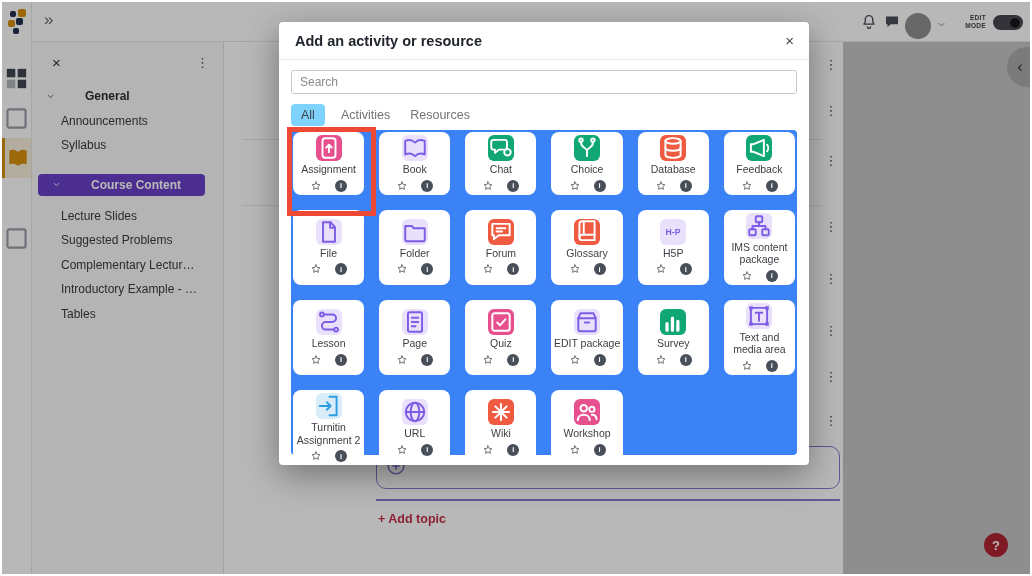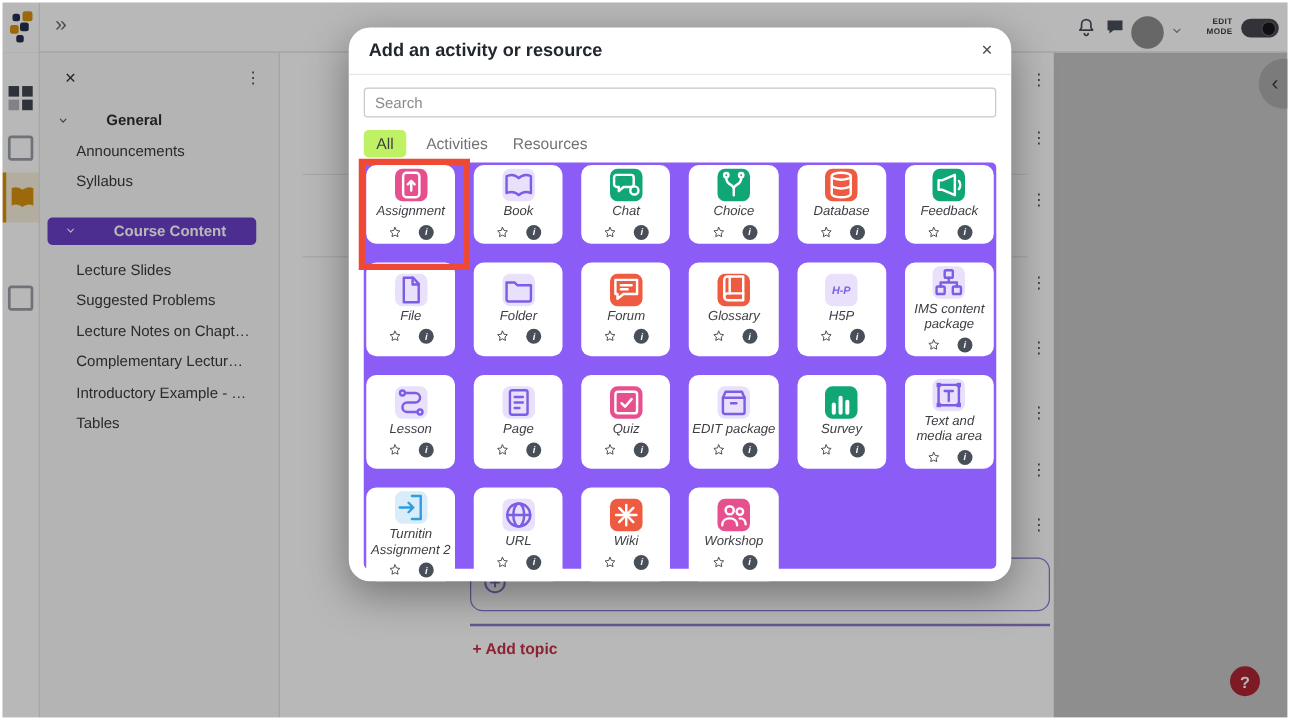--- a/index.html
+++ b/index.html
@@ -48,34 +48,34 @@
   .purple-line{position:absolute;left:152px;top:457px;width:464px;height:1.5px;background:#8d77cf;}
   .add-topic{position:absolute;left:154px;top:470px;font-size:12.5px;color:#c33049;font-weight:bold;cursor:pointer;}
   .rd-toggle{position:absolute;left:783px;top:5px;width:40px;height:40px;border-radius:50%;background:#ababab;display:flex;align-items:center;justify-content:center;}
   .rd-toggle span{font-size:17px;color:#3a3a40;margin-right:14px;}
 
   .help-btn{position:absolute;left:982px;top:531px;width:24px;height:24px;border-radius:50%;background:#ae2433;color:#fff;
     display:flex;align-items:center;justify-content:center;font-size:13px;font-weight:bold;z-index:6;cursor:pointer;}
 
   
   .scrim{position:absolute;left:0;top:0;width:100%;height:100%;background:rgba(0,0,0,.28);z-index:50;}
-  .modal{position:absolute;left:277px;top:20px;width:530px;height:443px;background:#fff;border-radius:17px;z-index:60;
+  .modal{position:absolute;left:277px;top:20px;width:530px;height:443px;background:#fff;border-radius:4px;z-index:60;
     box-shadow:0 10px 34px rgba(0,0,0,.38);}
   .modal-head{height:38px;display:flex;align-items:center;padding:0 16px;border-bottom:1px solid #e7e7e7;}
   .modal-title{font-size:14.5px;font-weight:bold;color:#22262e;}
   .modal-close{position:absolute;right:15px;top:10px;font-size:15px;color:#4a4a4a;cursor:pointer;}
   .modal-body{padding:10px 12px;}
   .search-input{display:block;width:100%;height:24px;border:1px solid #c8c8c8;border-radius:3px;padding:0 8px;font-size:12px;color:#333;
     font-family:"Liberation Sans",sans-serif;outline:none;}
   .search-input::placeholder{color:#8a8a8a;}
   .tabs{display:flex;align-items:center;margin-top:8px;height:26px;}
   .tab{font-size:12.5px;padding:4px 10px;color:#737373;cursor:pointer;}
-  .tab.active{background:#bef264;color:#3f3f44;border-radius:4px;margin-right:6px;}
-  .tile-grid{margin-top:2px;height:325px;background:#8b5cf6;border-radius:4px;padding:2px;
-    display:grid;grid-template-columns:repeat(6,1fr);grid-template-rows:repeat(4,1fr);gap:15px;font-style:italic;}
+  .tab.active{background:#7dd3fc;color:#3f3f44;border-radius:4px;margin-right:6px;}
+  .tile-grid{margin-top:2px;height:325px;background:#3b82f6;border-radius:4px;padding:2px;
+    display:grid;grid-template-columns:repeat(6,1fr);grid-template-rows:repeat(4,1fr);gap:15px;}
   .tile{background:#fff;border-radius:8px;display:flex;flex-direction:column;align-items:center;justify-content:center;gap:2px;
     padding:3px 2px;cursor:pointer;}
   .tile-icon{width:26px;height:26px;border-radius:6px;display:flex;align-items:center;justify-content:center;flex:0 0 auto;}
   .tile-icon svg{width:16px;height:16px;}
   .tile-label{font-size:10.5px;color:#3d3d44;text-align:center;line-height:1.2;max-width:70px;}
   .tile-foot{display:flex;align-items:center;gap:13px;margin-top:2px;}
   .t-star{width:12px;height:12px;color:#4f4f56;cursor:pointer;}
   .t-info{width:12px;height:12px;border-radius:50%;background:#484f58;color:#fff;font-size:7.5px;font-weight:bold;
     display:flex;align-items:center;justify-content:center;cursor:pointer;}
 
@@ -183,23 +183,20 @@
           </span>
           <span>Course Content</span>
         </div>
         <div class="ci-row item">
           <span>Lecture Slides</span>
         </div>
         <div class="ci-row item">
           <span>Suggested Problems</span>
         </div>
         <div class="ci-row item">
-          <span>Lecture Notes on Chapt…</span>
-        </div>
-        <div class="ci-row item">
           <span>Complementary Lectur…</span>
         </div>
         <div class="ci-row item">
           <span>Introductory Example - …</span>
         </div>
         <div class="ci-row item">
           <span>Tables</span>
         </div>
       </div>
   </div>

